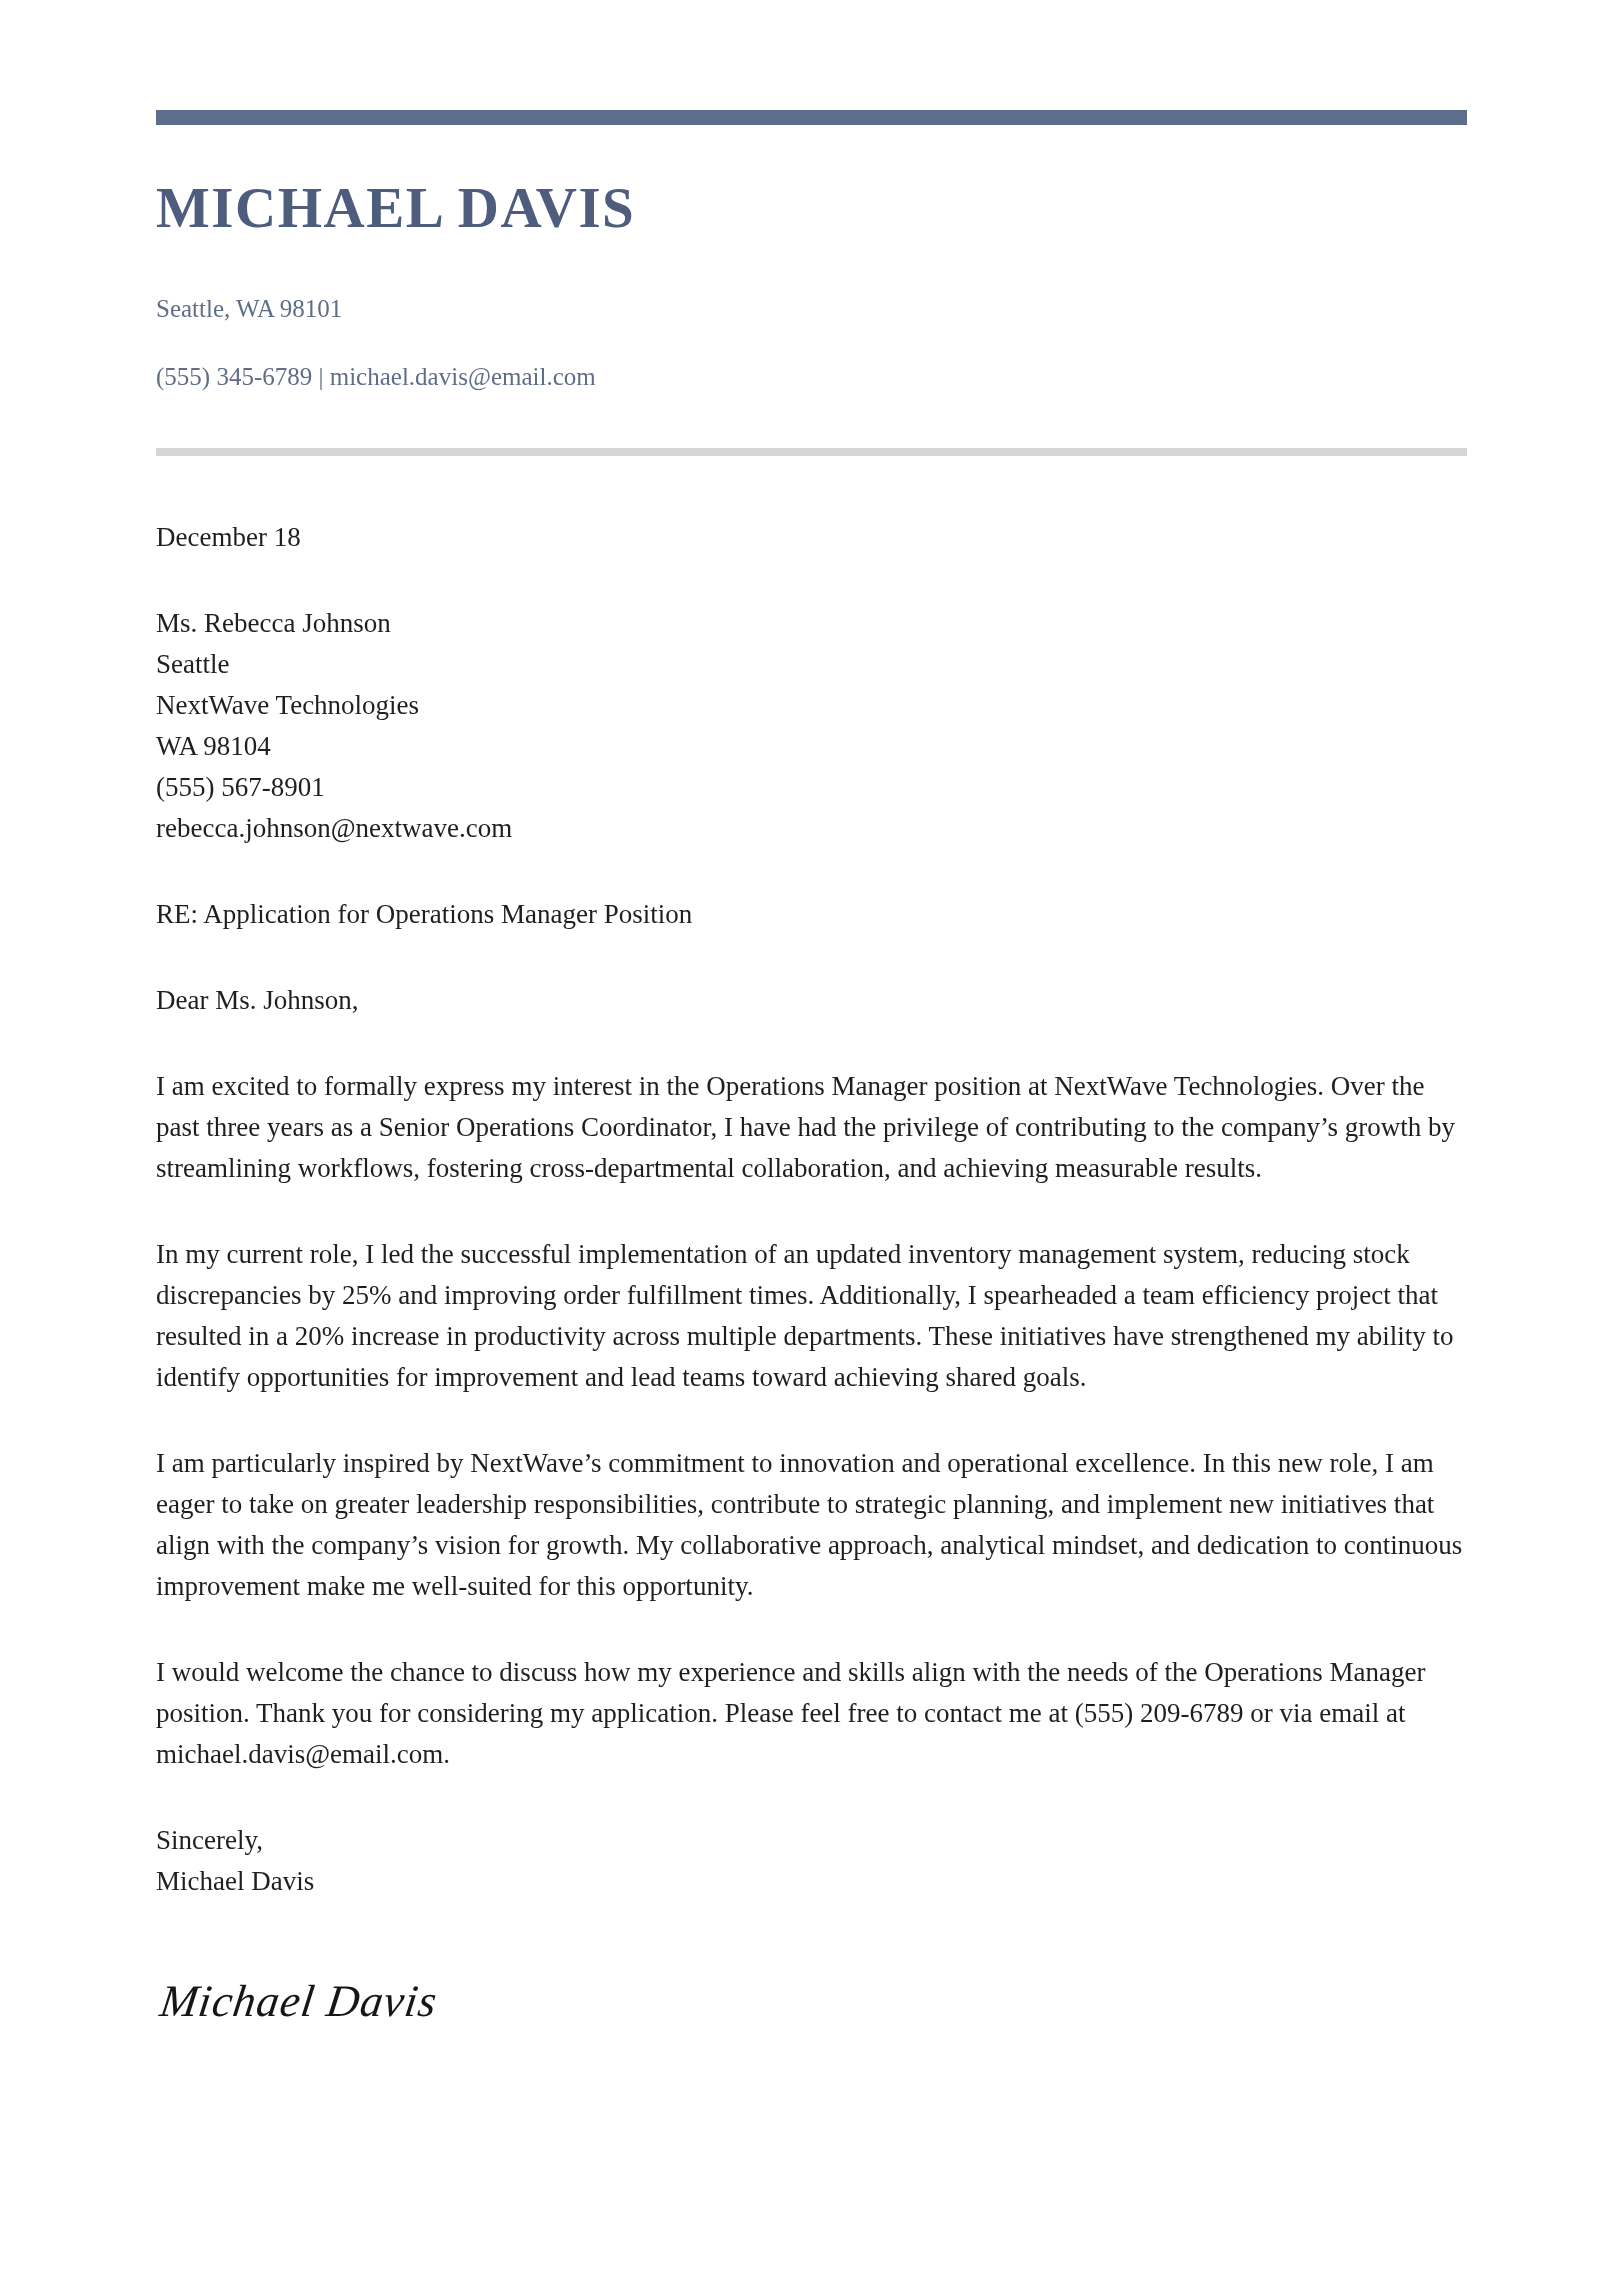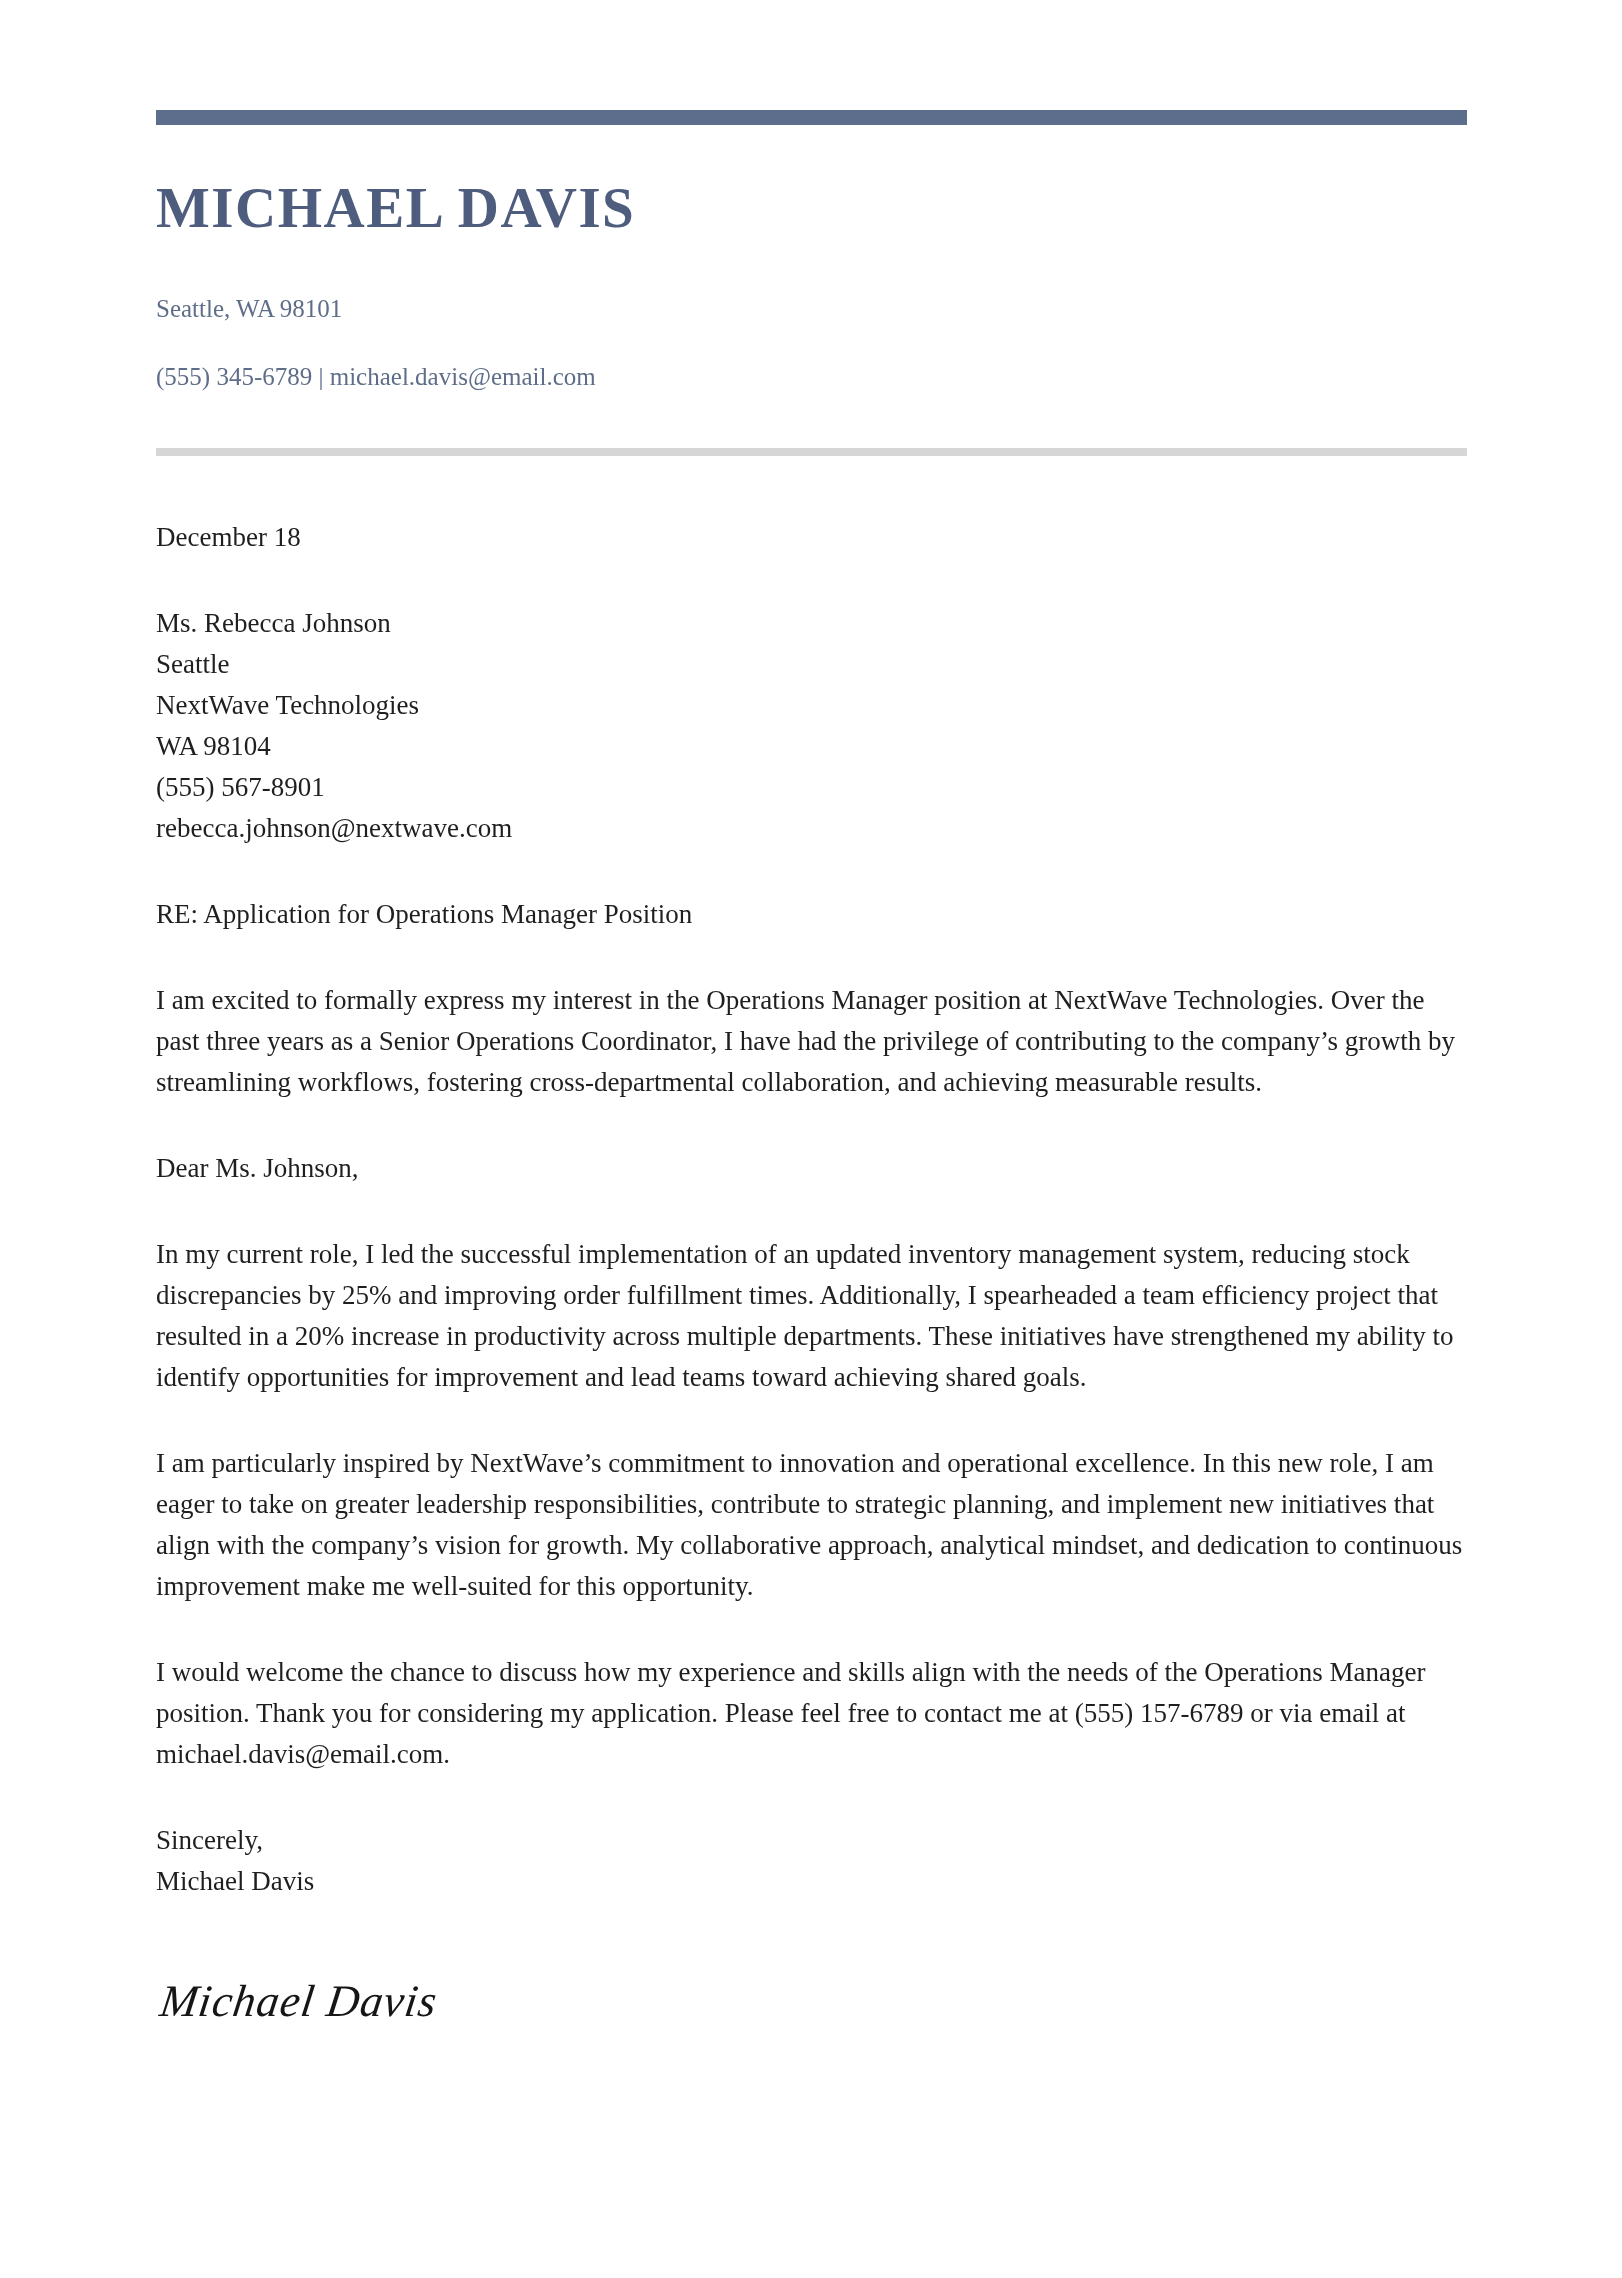--- a/index.html
+++ b/index.html
@@ -98,37 +98,37 @@
         <div>WA 98104</div>
         <div>(555) 567-8901</div>
         <div>rebecca.johnson@nextwave.com</div>
       </div>
 
       <div class="block">
         <div>RE: Application for Operations Manager Position</div>
       </div>
 
       <div class="block">
-        <p>I am excited to formally express my interest in the Operations Manager position at NextWave Technologies. Over the past three years as a Senior Operations Coordinator, I have had the privilege of contributing to the company’s growth by streamlining workflows, fostering cross-departmental collaboration, and achieving measurable results.</p>
+        <div>Dear Ms. Johnson,</div>
       </div>
 
       <div class="block">
-        <div>Dear Ms. Johnson,</div>
+        <p>I am excited to formally express my interest in the Operations Manager position at NextWave Technologies. Over the past three years as a Senior Operations Coordinator, I have had the privilege of contributing to the company’s growth by streamlining workflows, fostering cross-departmental collaboration, and achieving measurable results.</p>
       </div>
 
       <div class="block">
         <p>In my current role, I led the successful implementation of an updated inventory management system, reducing stock discrepancies by 25% and improving order fulfillment times. Additionally, I spearheaded a team efficiency project that resulted in a 20% increase in productivity across multiple departments. These initiatives have strengthened my ability to identify opportunities for improvement and lead teams toward achieving shared goals.</p>
       </div>
 
       <div class="block">
         <p>I am particularly inspired by NextWave’s commitment to innovation and operational excellence. In this new role, I am eager to take on greater leadership responsibilities, contribute to strategic planning, and implement new initiatives that align with the company’s vision for growth. My collaborative approach, analytical mindset, and dedication to continuous improvement make me well-suited for this opportunity.</p>
       </div>
 
       <div class="block">
-        <p>I would welcome the chance to discuss how my experience and skills align with the needs of the Operations Manager position. Thank you for considering my application. Please feel free to contact me at (555) 157-6789 or via email at michael.davis@email.com.</p>
+        <p>I would welcome the chance to discuss how my experience and skills align with the needs of the Operations Manager position. Thank you for considering my application. Please feel free to contact me at (555) 209-6789 or via email at michael.davis@email.com.</p>
       </div>
 
       <div class="block">
         <div>Sincerely,</div>
         <div>Michael Davis</div>
       </div>
 
       <div class="signature">Michael Davis</div>
 
     </main>

